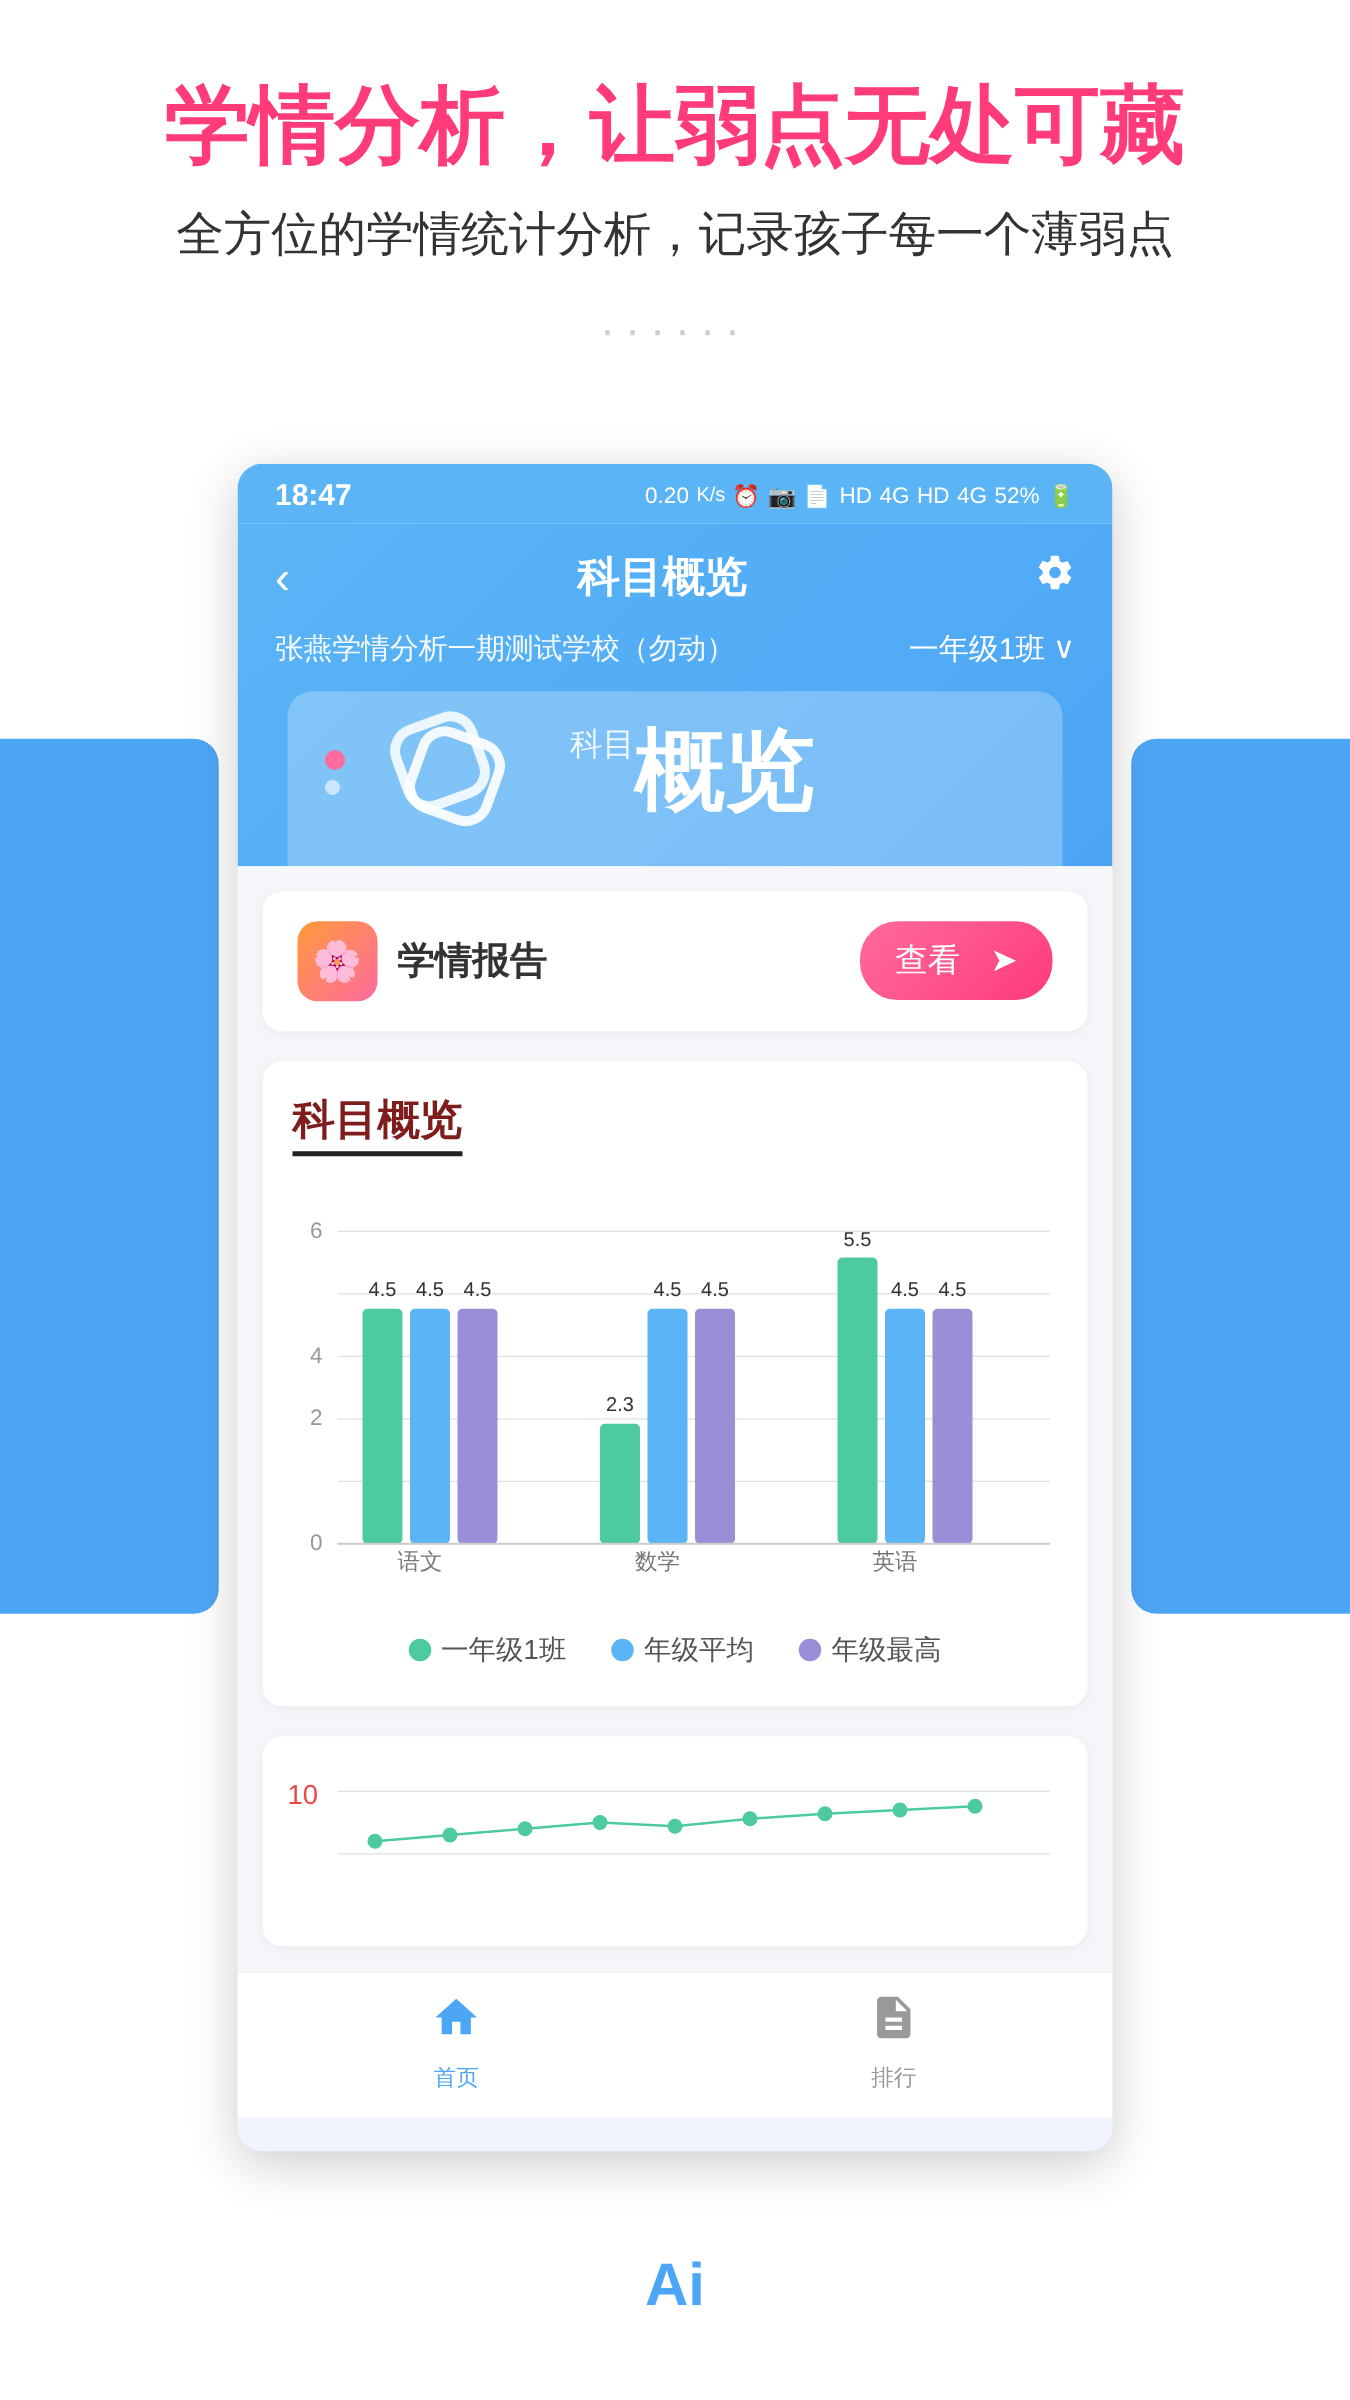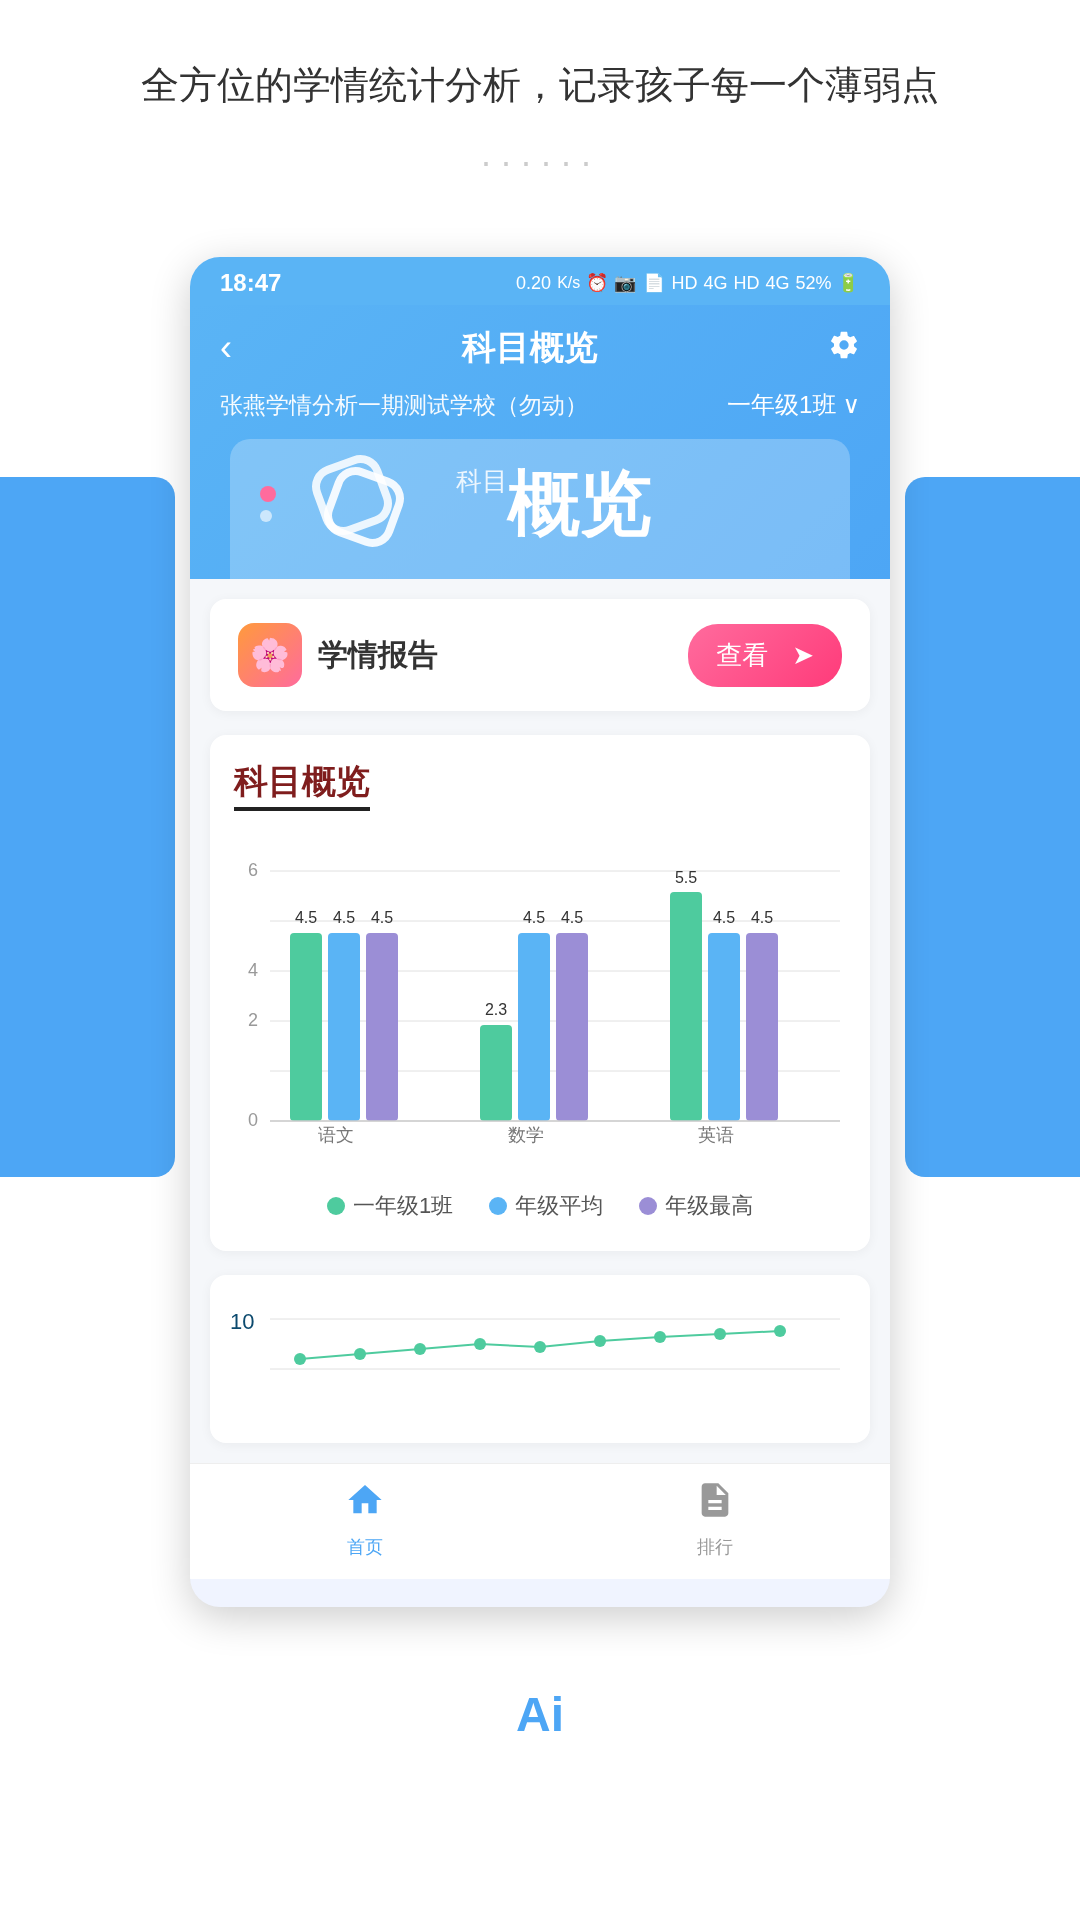--- a/index.html
+++ b/index.html
@@ -60,25 +60,25 @@
       top: 220px;
       width: 175px;
       height: 700px;
       background: #4da6f5;
       border-radius: 20px 0 0 20px;
     }
 
     
     .phone-screen {
       position: relative;
-      margin: 4px auto;
+      margin: 16px auto;
       width: 700px;
       min-height: 1350px;
       background: #f0f4ff;
-      border-radius: 30px;
+      border-radius: 20px;
       overflow: hidden;
       box-shadow: 0 10px 40px rgba(0,0,0,0.2);
     }
 
     
     .status-bar {
       background: #5ab4f5;
       padding: 12px 30px 8px;
       display: flex;
       justify-content: space-between;
@@ -272,29 +272,30 @@
     .growth-chart-partial {
       position: relative;
       height: 120px;
       overflow: hidden;
     }
     .growth-y-label {
       position: absolute;
       left: 0;
       top: 10px;
       font-size: 22px;
-      color: #0c4a6e;
+      color: #ef4444;
     }
   </style>
 </head>
 <body>
 
 <div style="background:#fff; min-height:1920px;">
 
   <div class="page-header">
+    <div class="page-title">学情分析，让弱点无处可藏</div>
     <div class="page-subtitle">全方位的学情统计分析，记录孩子每一个薄弱点</div>
     <div class="dots">······</div>
   </div>
 
   <div class="phone-container">
     <div class="blue-side-left"></div>
     <div class="blue-side-right"></div>
 
     <div class="phone-screen">
 

